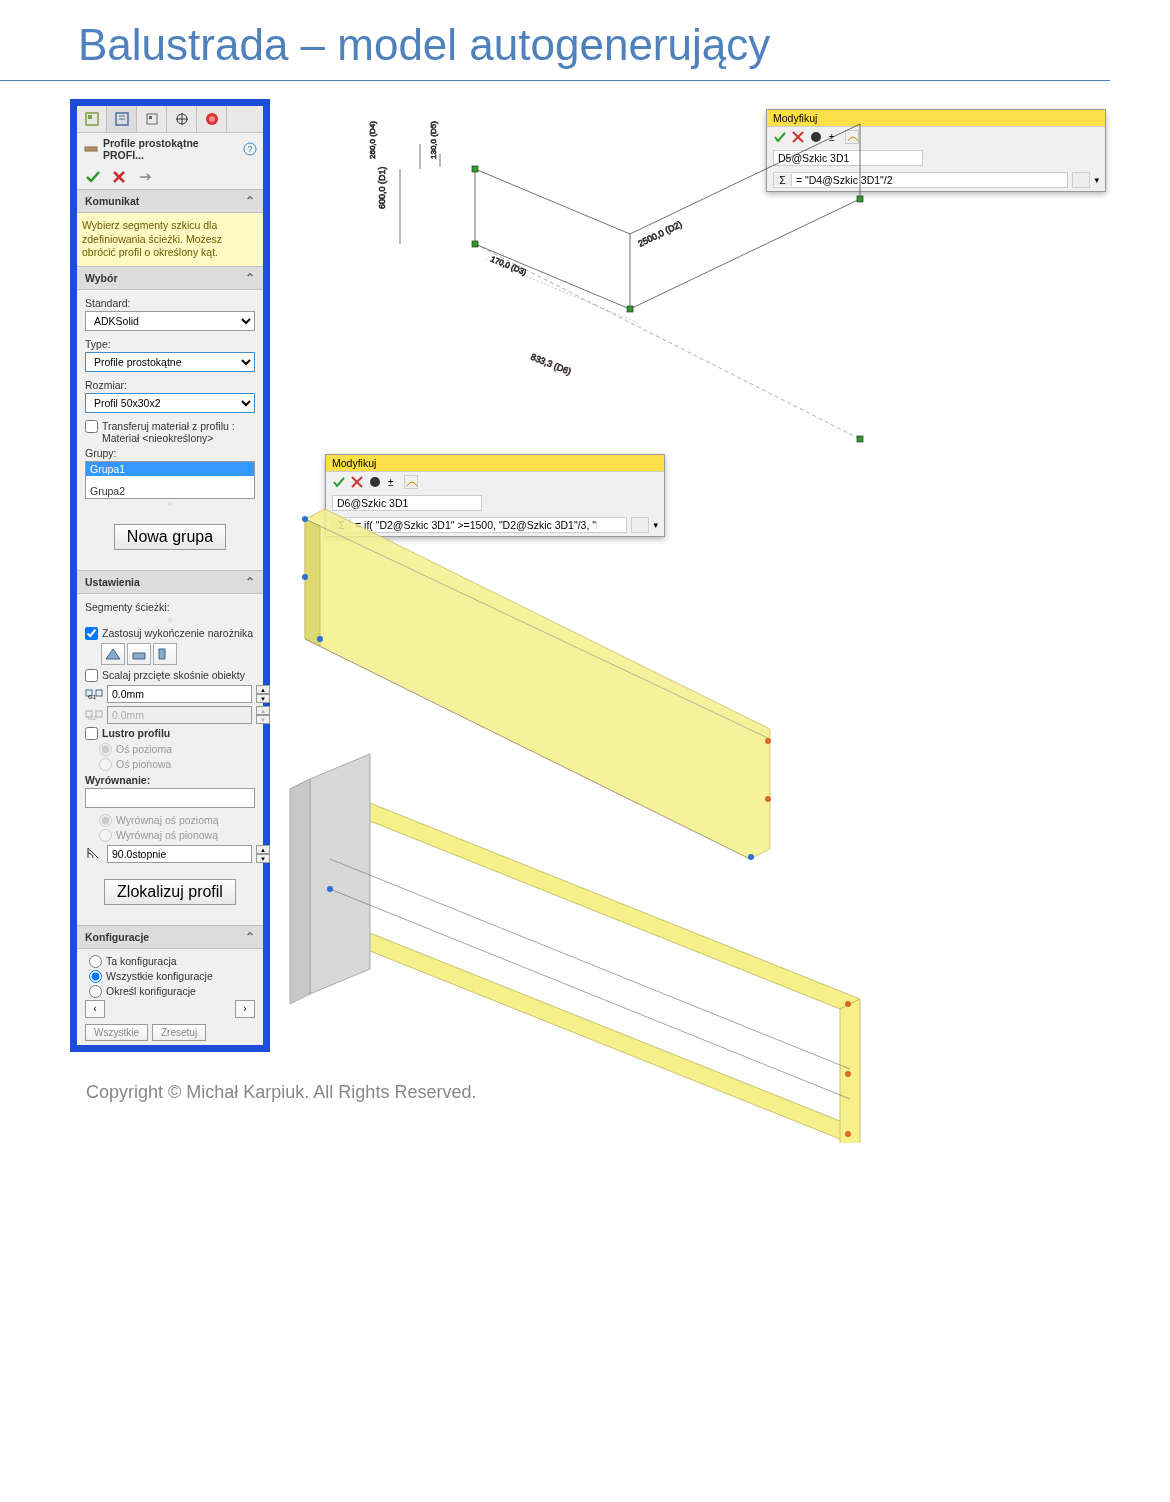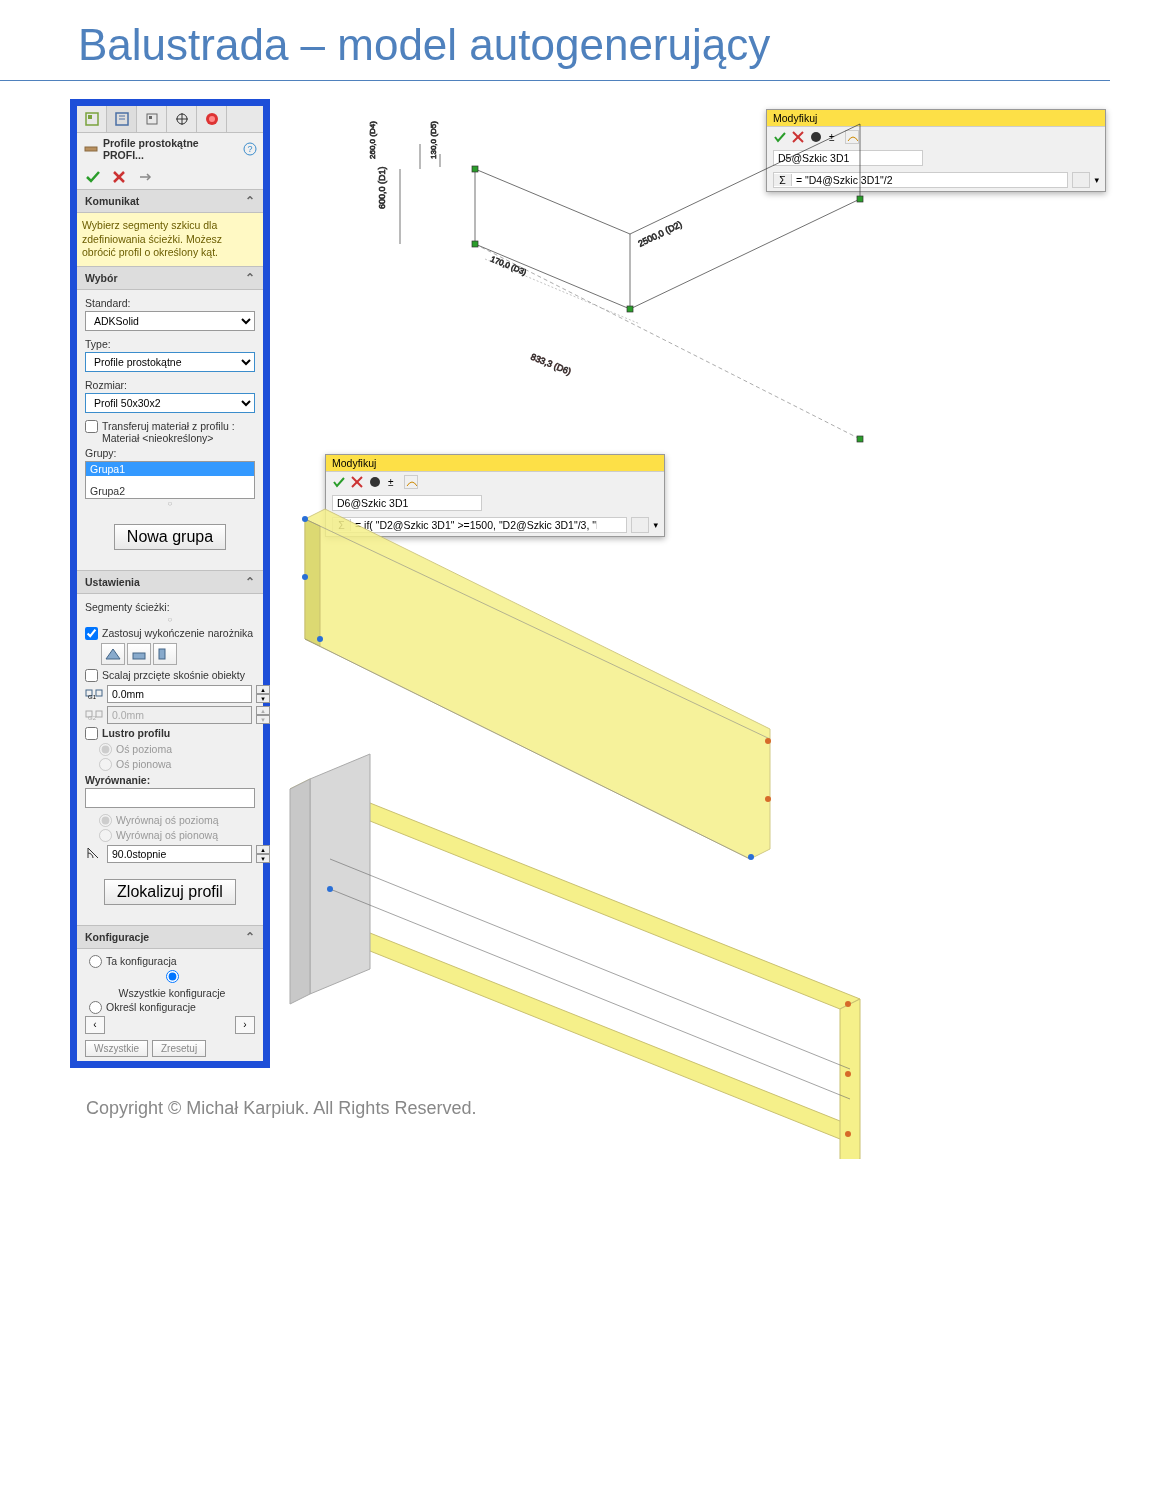--- a/index.html
+++ b/index.html
@@ -244,21 +244,21 @@
 
     <div class="section-head">
       <span>Konfiguracje</span>
       <span class="caret">⌃</span>
     </div>
     <div class="panel-body">
       <div class="radio-row" style="margin-left:4px;">
           <input type="radio" name="cfg" style="">
           <span>Ta konfiguracja</span>
         </div>
-      <div class="radio-row" style="margin-left:4px;flex-direction:column;">
+      <div class="radio-row" style="margin-left:4px;">
           <input type="radio" name="cfg" checked="" style="">
           <span>Wszystkie konfiguracje</span>
         </div>
       <div class="radio-row" style="margin-left:4px;">
           <input type="radio" name="cfg" style="">
           <span>Określ konfiguracje</span>
         </div>
       <div class="scroll-row">
         <button>‹</button>
         <button>›</button>

